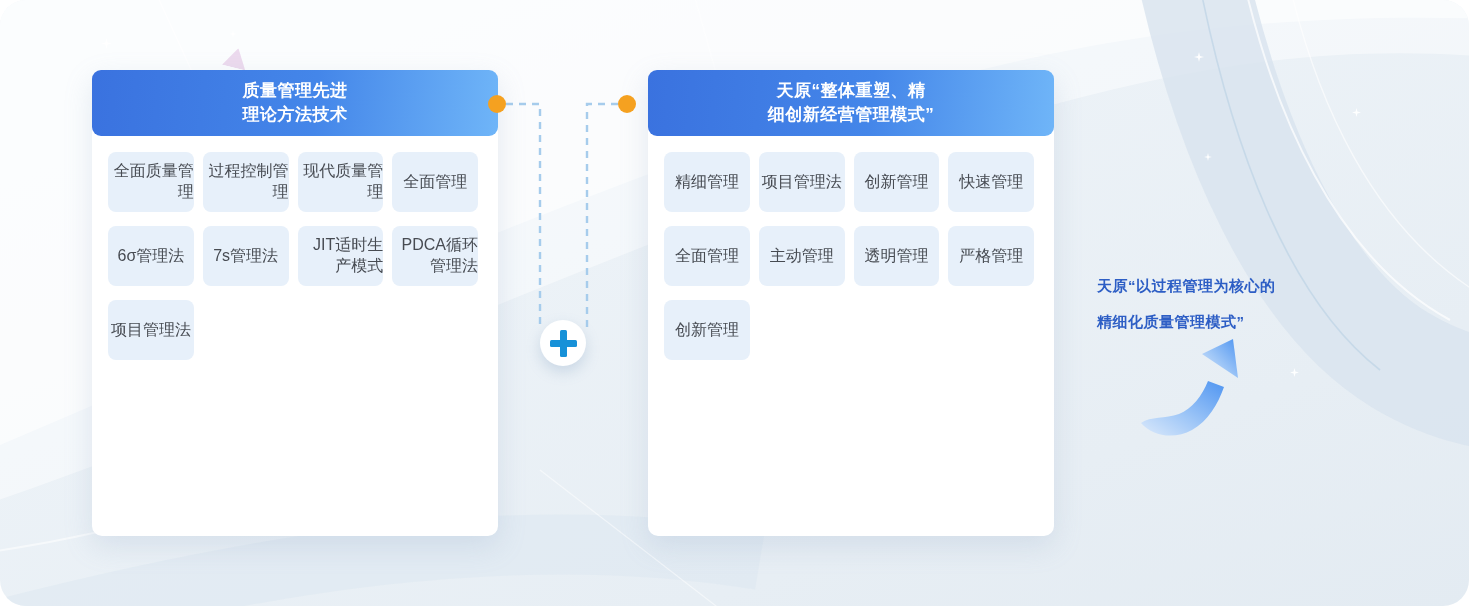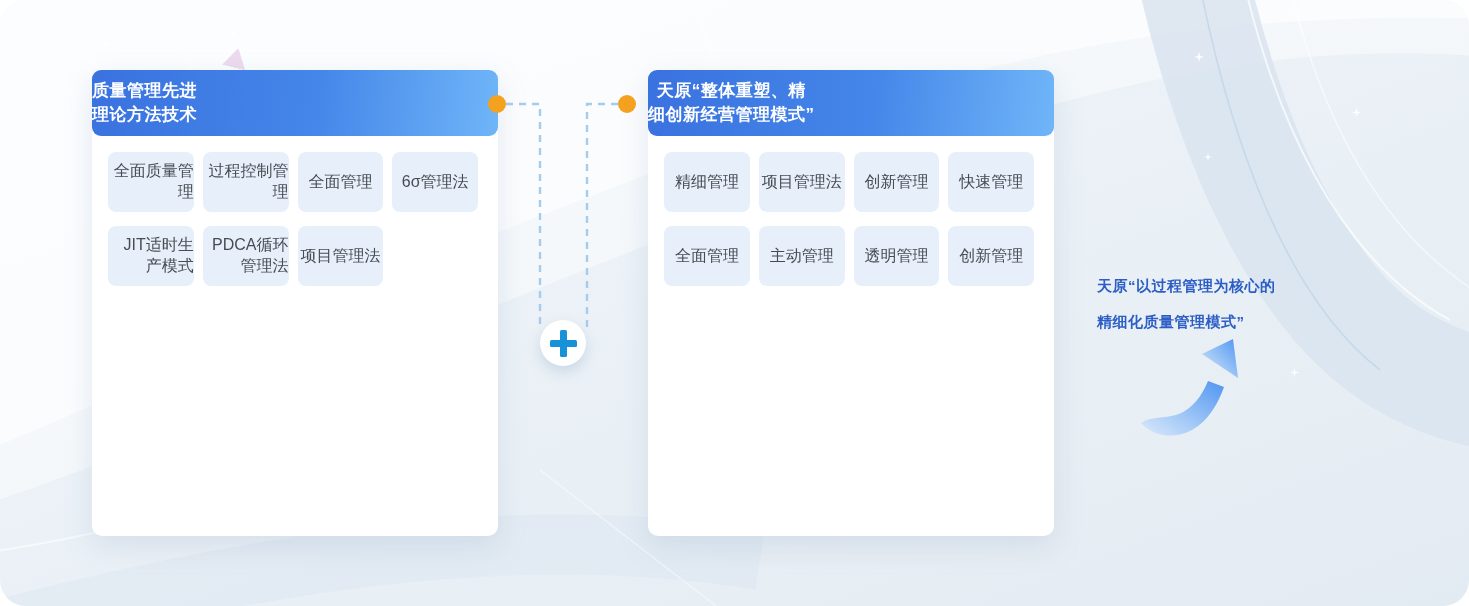--- a/index.html
+++ b/index.html
@@ -11,21 +11,21 @@
   
   .sparkle{position:absolute;background:#ffffff;opacity:.95;
            clip-path:polygon(50% 0,60% 40%,100% 50%,60% 60%,50% 100%,40% 60%,0 50%,40% 40%);}
   .tri{position:absolute;width:24px;height:20px;background:rgba(216,166,214,.40);
        clip-path:polygon(50% 0,100% 100%,0 100%);transform:rotate(14deg);}
 
   
   .panel{position:absolute;top:70px;width:406px;height:466px;background:#ffffff;border-radius:10px;
          box-shadow:0 10px 28px rgba(140,165,195,.22);}
   .panel.left{left:92px;} .panel.right{left:628px;margin-left:20px;}
-  .panel-header{height:66px;border-radius:9px;display:flex;align-items:center;justify-content:flex-start;
+  .panel-header{height:66px;border-radius:9px;display:flex;align-items:center;justify-content:center;
                 background:linear-gradient(95deg,#3A72DF 0%,#4486E9 55%,#6FB5F8 100%);}
   .panel-header .ht{color:#ffffff;font-size:17px;font-weight:bold;line-height:24px;text-align:center;
                     white-space:pre-line;letter-spacing:.5px;}
   .cells{display:grid;grid-template-columns:1fr 1fr 1fr 1fr;column-gap:9px;row-gap:14px;padding:16px 20px 0 16px;text-align:right;}
   .cell{height:60px;background:#E7F0FA;border-radius:8px;display:flex;align-items:center;justify-content:center;
         color:#474B52;font-size:16px;}
 
   
   .connector-svg{position:absolute;left:0;top:0;width:1469px;height:606px;pointer-events:none;}
   .dot{position:absolute;width:18px;height:18px;border-radius:50%;background:#F5A120;top:95px;}
@@ -74,41 +74,44 @@
   </svg>
 
   <section class="panel left">
     <header class="panel-header">
       <span class="ht">质量管理先进
 理论方法技术</span>
     </header>
     <div class="cells">
       <div class="cell">全面质量管理</div>
       <div class="cell">过程控制管理</div>
+      <div class="cell">现代质量管理</div>
       <div class="cell">全面管理</div>
       <div class="cell">6σ管理法</div>
+      <div class="cell">7s管理法</div>
       <div class="cell">JIT适时生产模式</div>
       <div class="cell">PDCA循环管理法</div>
       <div class="cell">项目管理法</div>
     </div>
   </section>
 
   <section class="panel right">
     <header class="panel-header">
       <span class="ht">天原“整体重塑、精
 细创新经营管理模式”</span>
     </header>
     <div class="cells">
       <div class="cell">精细管理</div>
       <div class="cell">项目管理法</div>
       <div class="cell">创新管理</div>
       <div class="cell">快速管理</div>
       <div class="cell">全面管理</div>
       <div class="cell">主动管理</div>
       <div class="cell">透明管理</div>
+      <div class="cell">严格管理</div>
       <div class="cell">创新管理</div>
     </div>
   </section>
 
   <span class="dot left"></span>
   <span class="dot right"></span>
   <div class="plus-badge">
     <span class="pv"></span>
     <span class="ph"></span>
   </div>

